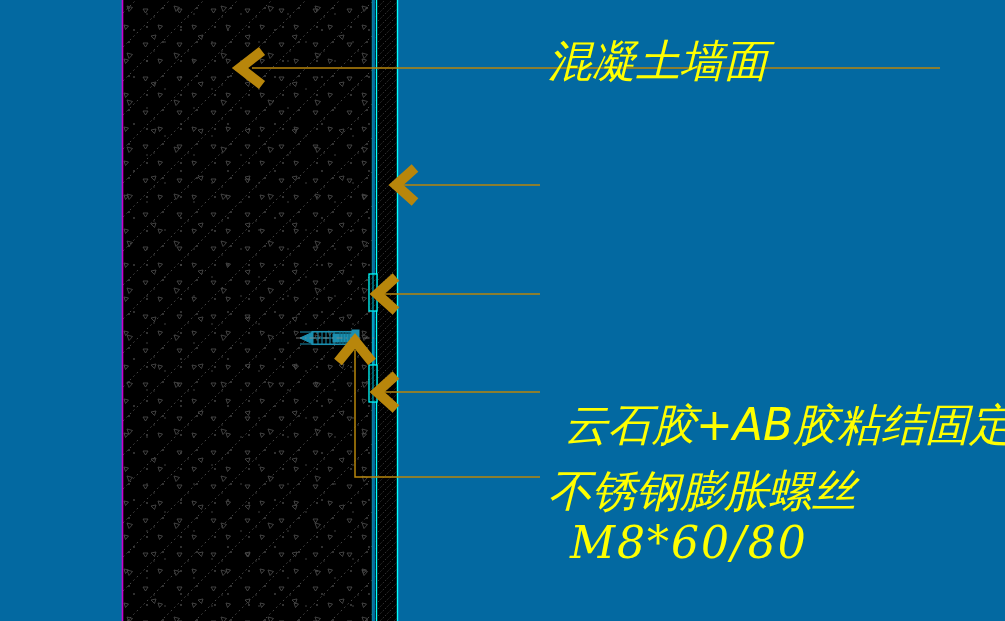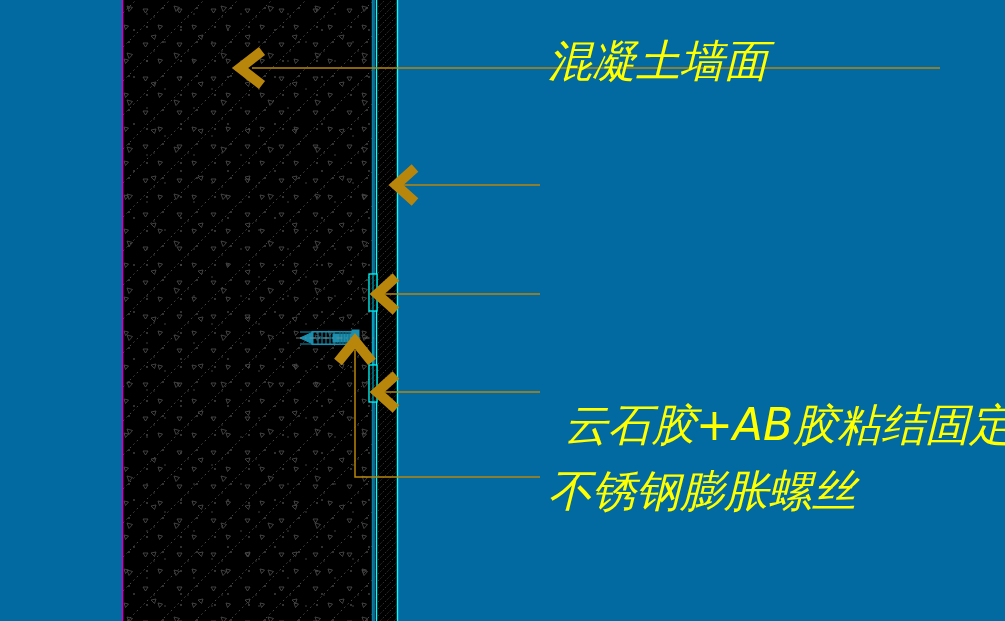--- a/index.html
+++ b/index.html
@@ -157,15 +157,16 @@
   </div>
 
 
 
   <div class="label-wrap" style="left:564px; top:362px;margin-top:40px;">
     <div class="label label-main" style="position:relative;left:0;top:0;">云石胶+AB胶粘结固定</div>
   </div>
 
   <div class="label-wrap" style="left:548px; top:452px;margin-top:16px;">
     <div class="label label-main" style="position:relative;left:0;top:0;">不锈钢膨胀螺丝</div>
+    <div class="label label-sub" style="position:relative;left:22px;top:6px;">M8*60/80</div>
   </div>
 
 </div>
 
 </body></html>

